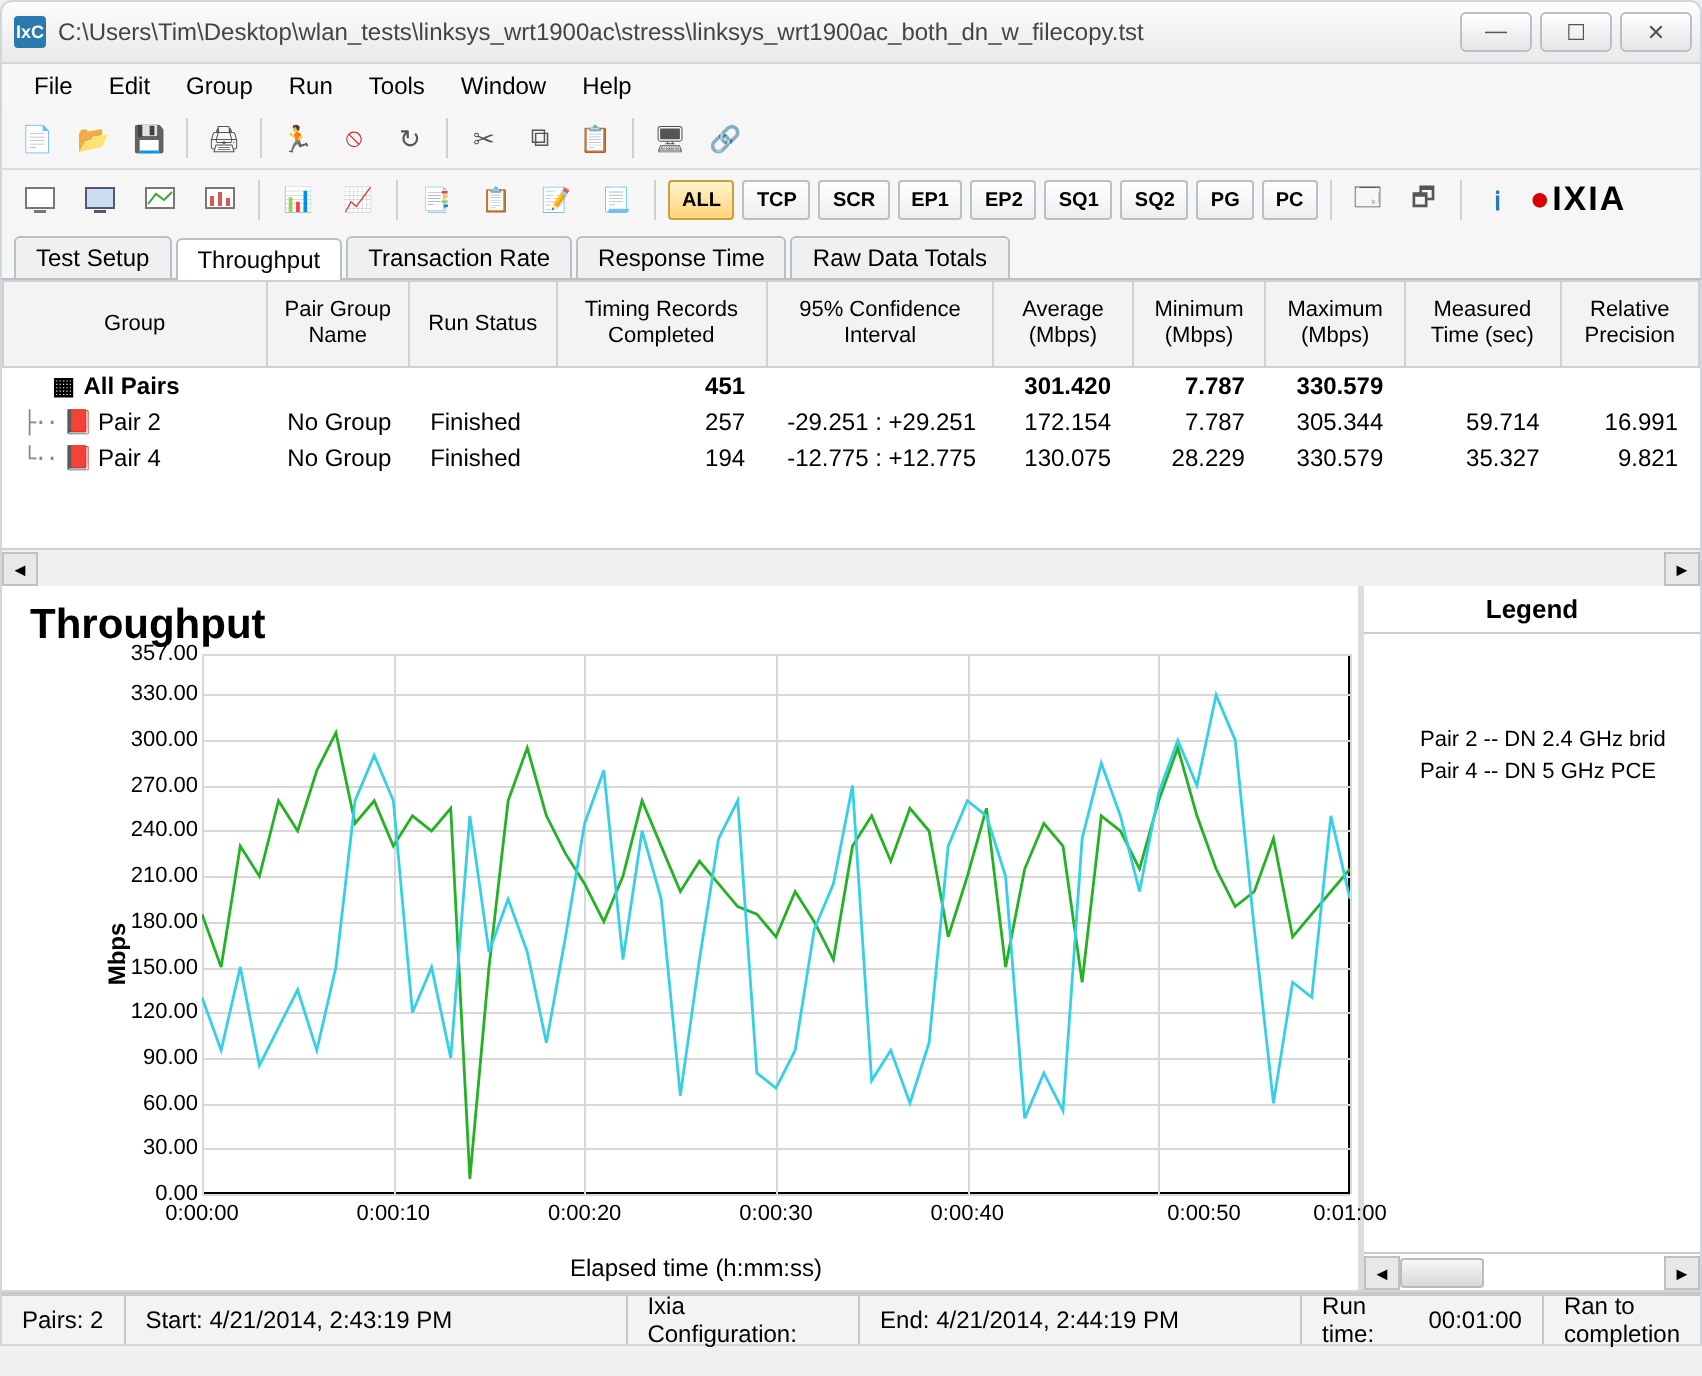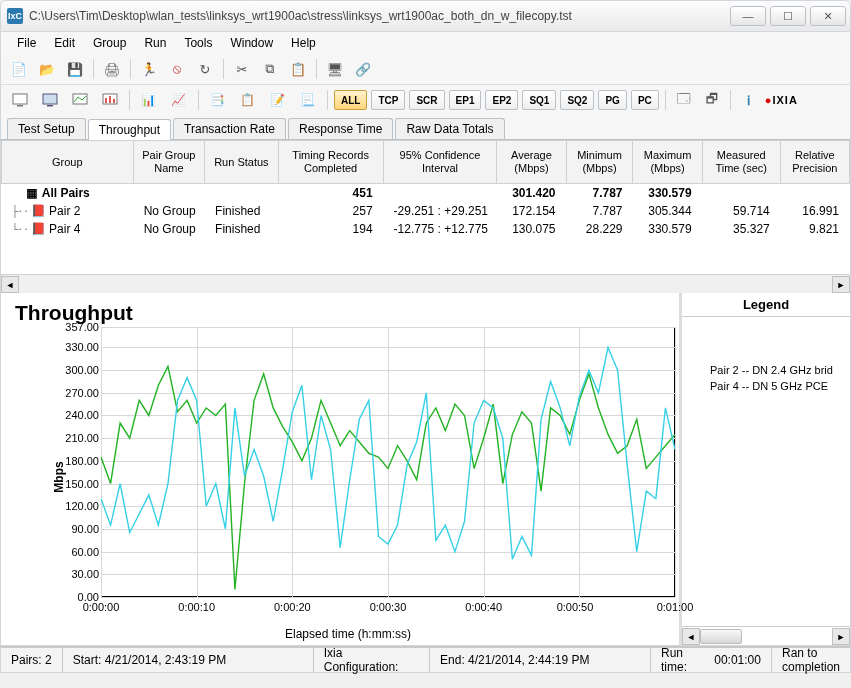--- a/index.html
+++ b/index.html
@@ -48,21 +48,21 @@
   }
   .tool-sep { width:1px;height:20px;background:#d0d0d0;margin:0 2px;}
   .tool-btn.tv { width:24px; font-size:12px; }
   .tv svg { width:16px;height:14px; }
   .pill {
     height:18px;padding:0 6px;border:1px solid #b8c0c8;border-radius:2px;
     display:flex;align-items:center;justify-content:center;font-size:10px;
     background:linear-gradient(#fff,#eee);cursor:default;font-weight:bold;
   }
   .pill.active { background:linear-gradient(#fff3cc,#ffd47a); border-color:#c8a040;}
-  .ixia-logo { font-weight:bold; font-size:11px; letter-spacing:1px;}
+  .ixia-logo { font-weight:bold; font-size:17px; letter-spacing:1px;}
   .ixia-logo .dot{color:#d00;}
   
   .tab-strip {
     height:24px; border-left:1px solid #cfd6dc;border-right:1px solid #cfd6dc;
     background:#f6f6f6; display:flex; align-items:flex-end; padding-left:6px;
     border-bottom:1px solid #b8c0c8;
   }
   .tab {
     padding:3px 10px; border:1px solid #b8c0c8; border-bottom:none;
     background:#f0f0f0; margin-right:2px; border-radius:3px 3px 0 0;
@@ -343,21 +343,21 @@
         <div class="xtick" style="left: 56px;">0:00:00</div>
         <div class="xgrid" style="left: 151.667px;"></div>
         <div class="xtick" style="left: 151.667px;">0:00:10</div>
         <div class="xgrid" style="left: 247.333px;"></div>
         <div class="xtick" style="left: 247.333px;">0:00:20</div>
         <div class="xgrid" style="left: 343px;"></div>
         <div class="xtick" style="left: 343px;">0:00:30</div>
         <div class="xgrid" style="left: 438.667px;"></div>
         <div class="xtick" style="left: 438.667px;">0:00:40</div>
         <div class="xgrid" style="left: 534.333px;"></div>
-        <div class="xtick" style="left: 524px; padding-left: 12px;">0:00:50</div>
+        <div class="xtick" style="left: 551px; padding-left: 12px;">0:00:50</div>
         <div class="xgrid" style="left: 630px;"></div>
         <div class="xtick" style="left: 630px;">0:01:00</div>
         <svg class="series" viewBox="0 0 574 270" preserveAspectRatio="none">
           <path d="M0 130.08403361344537 L9.566666666666666 156.5546218487395 L19.133333333333333 96.0504201680672 L28.700000000000003 111.17647058823528 L38.266666666666666 73.36134453781514 L47.83333333333333 88.48739495798318 L57.400000000000006 58.23529411764707 L66.96666666666667 39.32773109243698 L76.53333333333333 84.70588235294119 L86.1 73.36134453781514 L95.66666666666666 96.0504201680672 L105.23333333333332 80.92436974789916 L114.80000000000001 88.48739495798318 L124.36666666666667 77.14285714285714 L133.93333333333334 262.43697478991595 L143.5 156.5546218487395 L153.06666666666666 73.36134453781514 L162.63333333333333 46.89075630252103 L172.2 80.92436974789916 L181.76666666666665 99.83193277310926 L191.33333333333331 114.95798319327733 L200.89999999999998 133.8655462184874 L210.46666666666664 111.17647058823528 L220.03333333333336 73.36134453781514 L229.60000000000002 96.0504201680672 L239.16666666666669 118.73949579831933 L248.73333333333335 103.61344537815125 L258.3 114.95798319327733 L267.8666666666667 126.30252100840337 L277.43333333333334 130.08403361344537 L287 141.42857142857144 L296.5666666666667 118.73949579831933 L306.1333333333333 133.8655462184874 L315.70000000000005 152.7731092436975 L325.26666666666665 96.0504201680672 L334.83333333333337 80.92436974789916 L344.4 103.61344537815125 L353.9666666666667 77.14285714285714 L363.5333333333333 88.48739495798318 L373.1 141.42857142857144 L382.66666666666663 111.17647058823528 L392.23333333333335 77.14285714285714 L401.79999999999995 156.5546218487395 L411.3666666666667 107.39495798319328 L420.9333333333333 84.70588235294119 L430.5 96.0504201680672 L440.0666666666667 164.11764705882354 L449.6333333333333 80.92436974789916 L459.20000000000005 88.48739495798318 L468.76666666666665 107.39495798319328 L478.33333333333337 73.36134453781514 L487.9 46.89075630252103 L497.4666666666667 80.92436974789916 L507.0333333333333 107.39495798319328 L516.6 126.30252100840337 L526.1666666666666 118.73949579831933 L535.7333333333333 92.26890756302521 L545.3 141.42857142857144 L554.8666666666667 130.08403361344537 L564.4333333333333 118.73949579831933 L574 107.39495798319328 " fill="none" stroke="#23b223" stroke-width="1.4"></path>
           <path d="M0 171.68067226890759 L9.566666666666666 198.15126050420167 L19.133333333333333 156.5546218487395 L28.700000000000003 205.71428571428572 L38.266666666666666 186.80672268907563 L47.83333333333333 167.89915966386553 L57.400000000000006 198.15126050420167 L66.96666666666667 156.5546218487395 L76.53333333333333 73.36134453781514 L86.1 50.67226890756302 L95.66666666666666 73.36134453781514 L105.23333333333332 179.24369747899158 L114.80000000000001 156.5546218487395 L124.36666666666667 201.9327731092437 L133.93333333333334 80.92436974789916 L143.5 148.99159663865544 L153.06666666666666 122.52100840336135 L162.63333333333333 148.99159663865544 L172.2 194.36974789915968 L181.76666666666665 141.42857142857144 L191.33333333333331 84.70588235294119 L200.89999999999998 58.23529411764707 L210.46666666666664 152.7731092436975 L220.03333333333336 88.48739495798318 L229.60000000000002 122.52100840336135 L239.16666666666669 220.8403361344538 L248.73333333333335 152.7731092436975 L258.3 92.26890756302521 L267.8666666666667 73.36134453781514 L277.43333333333334 209.49579831932772 L287 217.05882352941177 L296.5666666666667 198.15126050420167 L306.1333333333333 137.64705882352942 L315.70000000000005 114.95798319327733 L325.26666666666665 65.7983193277311 L334.83333333333337 213.27731092436974 L344.4 198.15126050420167 L353.9666666666667 224.6218487394958 L363.5333333333333 194.36974789915968 L373.1 96.0504201680672 L382.66666666666663 73.36134453781514 L392.23333333333335 80.92436974789916 L401.79999999999995 111.17647058823528 L411.3666666666667 232.18487394957984 L420.9333333333333 209.49579831932772 L430.5 228.4033613445378 L440.0666666666667 92.26890756302521 L449.6333333333333 54.45378151260502 L459.20000000000005 80.92436974789916 L468.76666666666665 118.73949579831933 L478.33333333333337 69.57983193277309 L487.9 43.109243697479 L497.4666666666667 65.7983193277311 L507.0333333333333 20.420168067226882 L516.6 43.109243697479 L526.1666666666666 137.64705882352942 L535.7333333333333 224.6218487394958 L545.3 164.11764705882354 L554.8666666666667 171.68067226890759 L564.4333333333333 80.92436974789916 L574 122.52100840336135 " fill="none" stroke="#35d0e6" stroke-width="1.4"></path>
         </svg>
       </div>
     <div class="xlabel" style="margin-left:56px;width:574px;">Elapsed time (h:mm:ss)</div>
   </div>
   <div class="legend-pane">

